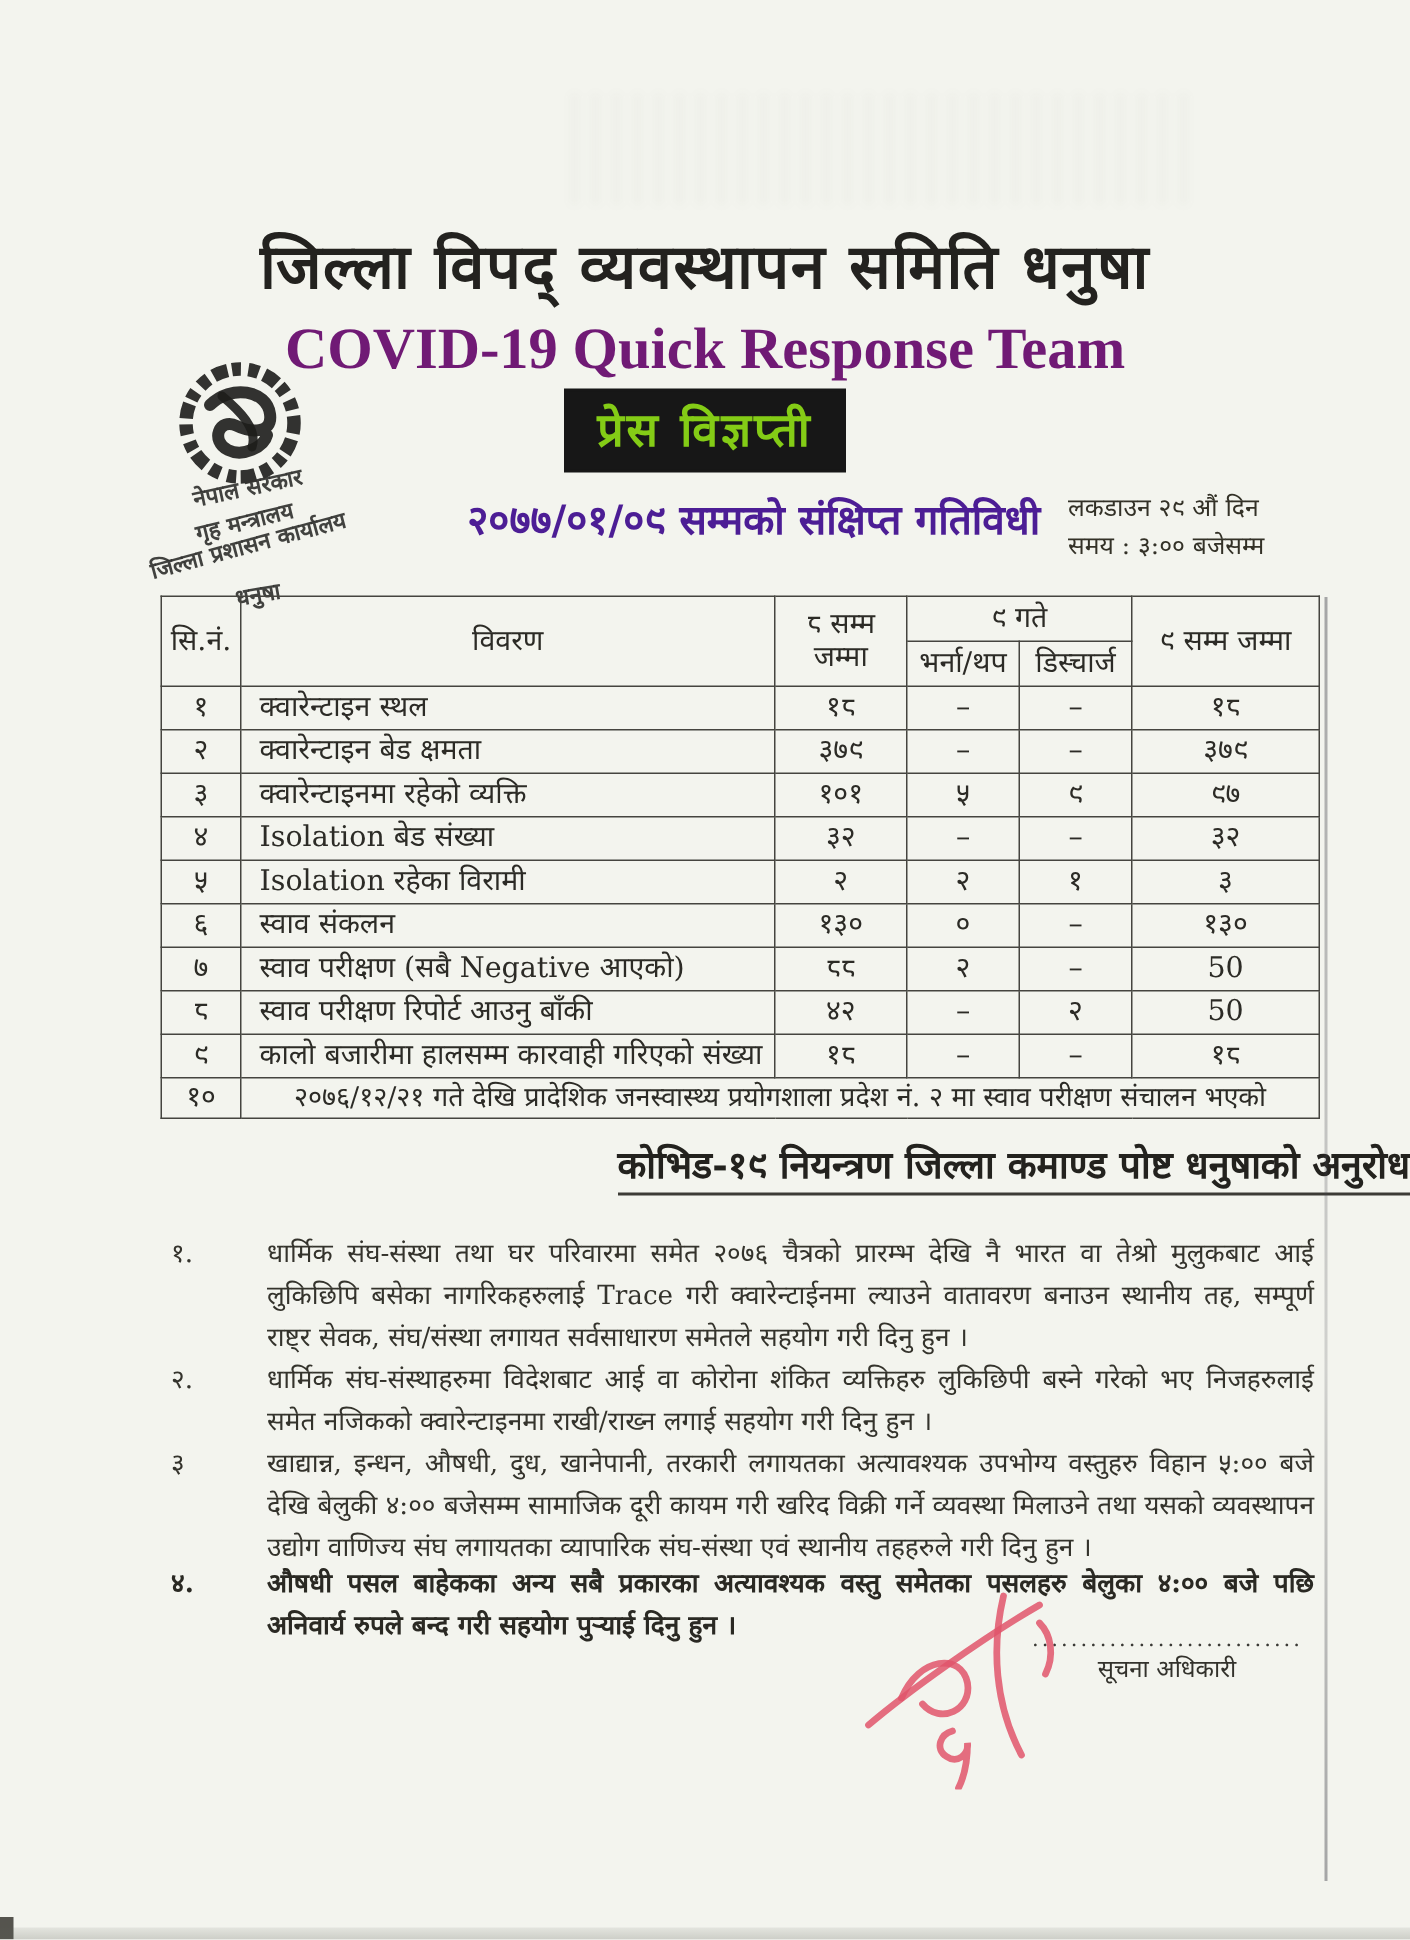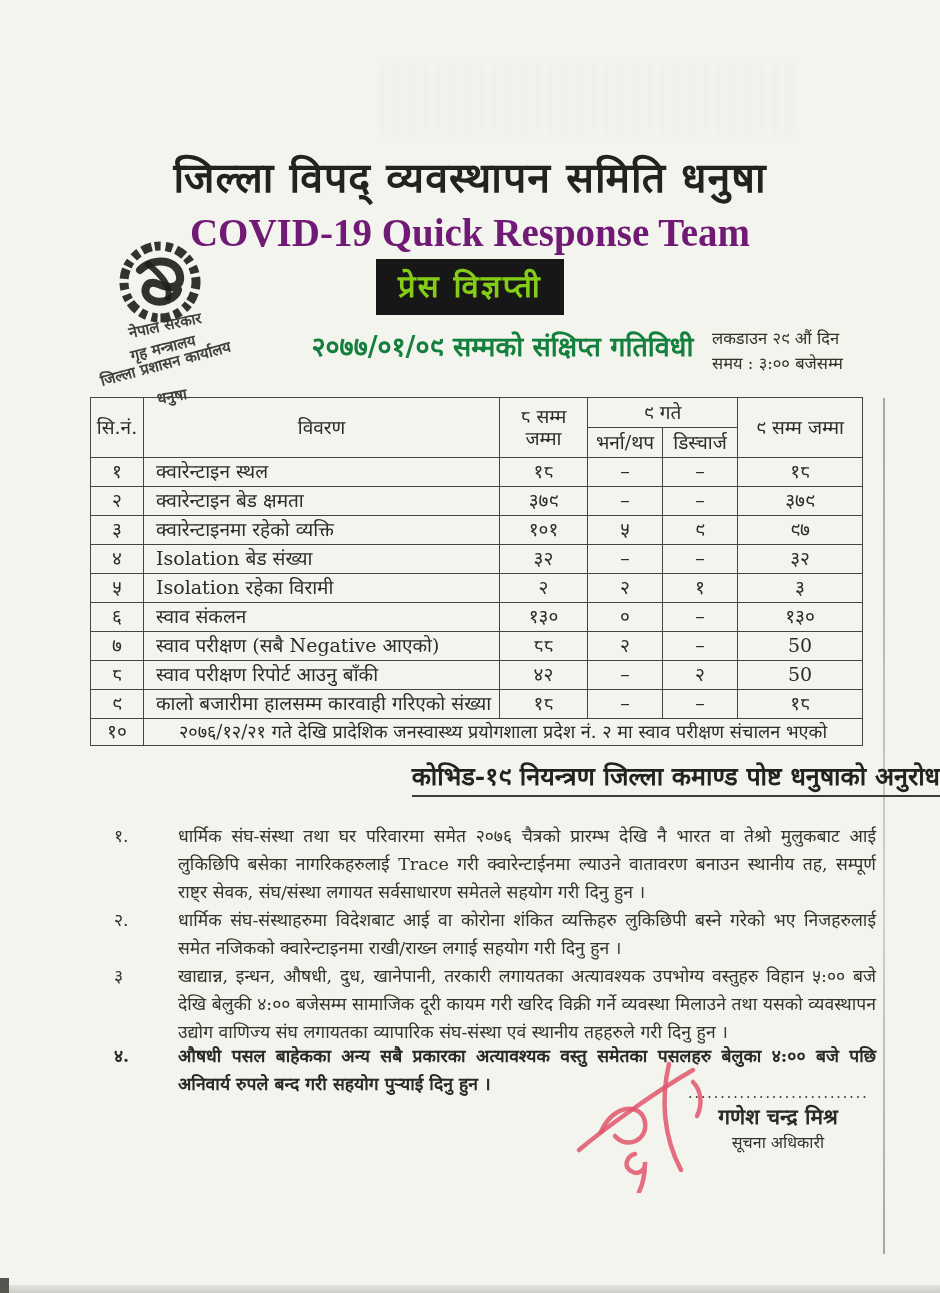--- a/index.html
+++ b/index.html
@@ -35,29 +35,29 @@
   .press-box{
     display:inline-block;background:#171717;color:#84cc16;
     font-size:31px;font-weight:600;padding:3px 20px 7px 20px;letter-spacing:2px;
     box-shadow:0 0 0 2px #171717;
   }
   
   .stamp{position:absolute;left:96px;top:234px;width:210px;height:175px;pointer-events:none;}
   
   .date-heading{
     position:absolute;left:290px;top:327px;width:425px;
-    text-align:center;font-size:27px;font-weight:700;color:#15803d;
+    text-align:center;font-size:27px;font-weight:700;color:#4c1d95;
   }
   .side-note{
     position:absolute;left:712px;top:326px;width:170px;
     font-size:16.5px;line-height:25px;color:#333127;
   }
   
   table.summary{
-    position:absolute;left:90px;top:397px;width:772px;
+    position:absolute;left:107px;top:397px;width:772px;
     border-collapse:collapse;table-layout:fixed;
     font-size:19px;color:#2c2b26;
   }
   table.summary th,table.summary td{
     border:1.6px solid #45443f;
     padding:0 4px;vertical-align:middle;text-align:center;
     font-weight:normal;line-height:1.15;
   }
   table.summary th{font-size:19px;}
   table.summary td.desc{text-align:left;padding-left:12px;}
@@ -254,21 +254,20 @@
     <span class="num">३</span>
     <span class="txt">खाद्यान्न, इन्धन, औषधी, दुध, खानेपानी, तरकारी लगायतका अत्यावश्यक उपभोग्य वस्तुहरु विहान ५:०० बजे देखि बेलुकी ४:०० बजेसम्म सामाजिक दूरी कायम गरी खरिद विक्री गर्ने व्यवस्था मिलाउने तथा यसको व्यवस्थापन उद्योग वाणिज्य संघ लगायतका व्यापारिक संघ-संस्था एवं स्थानीय तहहरुले गरी दिनु हुन ।</span>
   </div>
   <div class="req-item bold" id="req-item-4">
     <span class="num">४.</span>
     <span class="txt">औषधी पसल बाहेकका अन्य सबै प्रकारका अत्यावश्यक वस्तु समेतका पसलहरु बेलुका ४:०० बजे पछि अनिवार्य रुपले बन्द गरी सहयोग पुर्‍याई दिनु हुन ।</span>
   </div>
 
   <div class="sig-block">
     <div class="sig-dots">.............................</div>
-    <div class="sig-name">गणेश चन्द्र मिश्र</div>
     <div class="sig-title">सूचना अधिकारी</div>
   </div>
 
   <div class="sig-scribble">
     <svg width="190" height="135" viewBox="0 0 190 135">
       <g fill="none" stroke="#e1556b" stroke-width="4.5" stroke-linecap="round" stroke-opacity="0.85">
         <path d="M14 92 C40 70, 90 34, 128 12"></path>
         <path d="M36 74 C48 46, 76 44, 80 64 C83 82, 62 92, 50 78"></path>
         <path d="M104 6 C96 40, 98 78, 116 112"></path>
         <path d="M70 96 c-8 2 -12 12 -4 17 c7 5 15 -1 14 -9 c0 10 -2 22 -6 30"></path>

